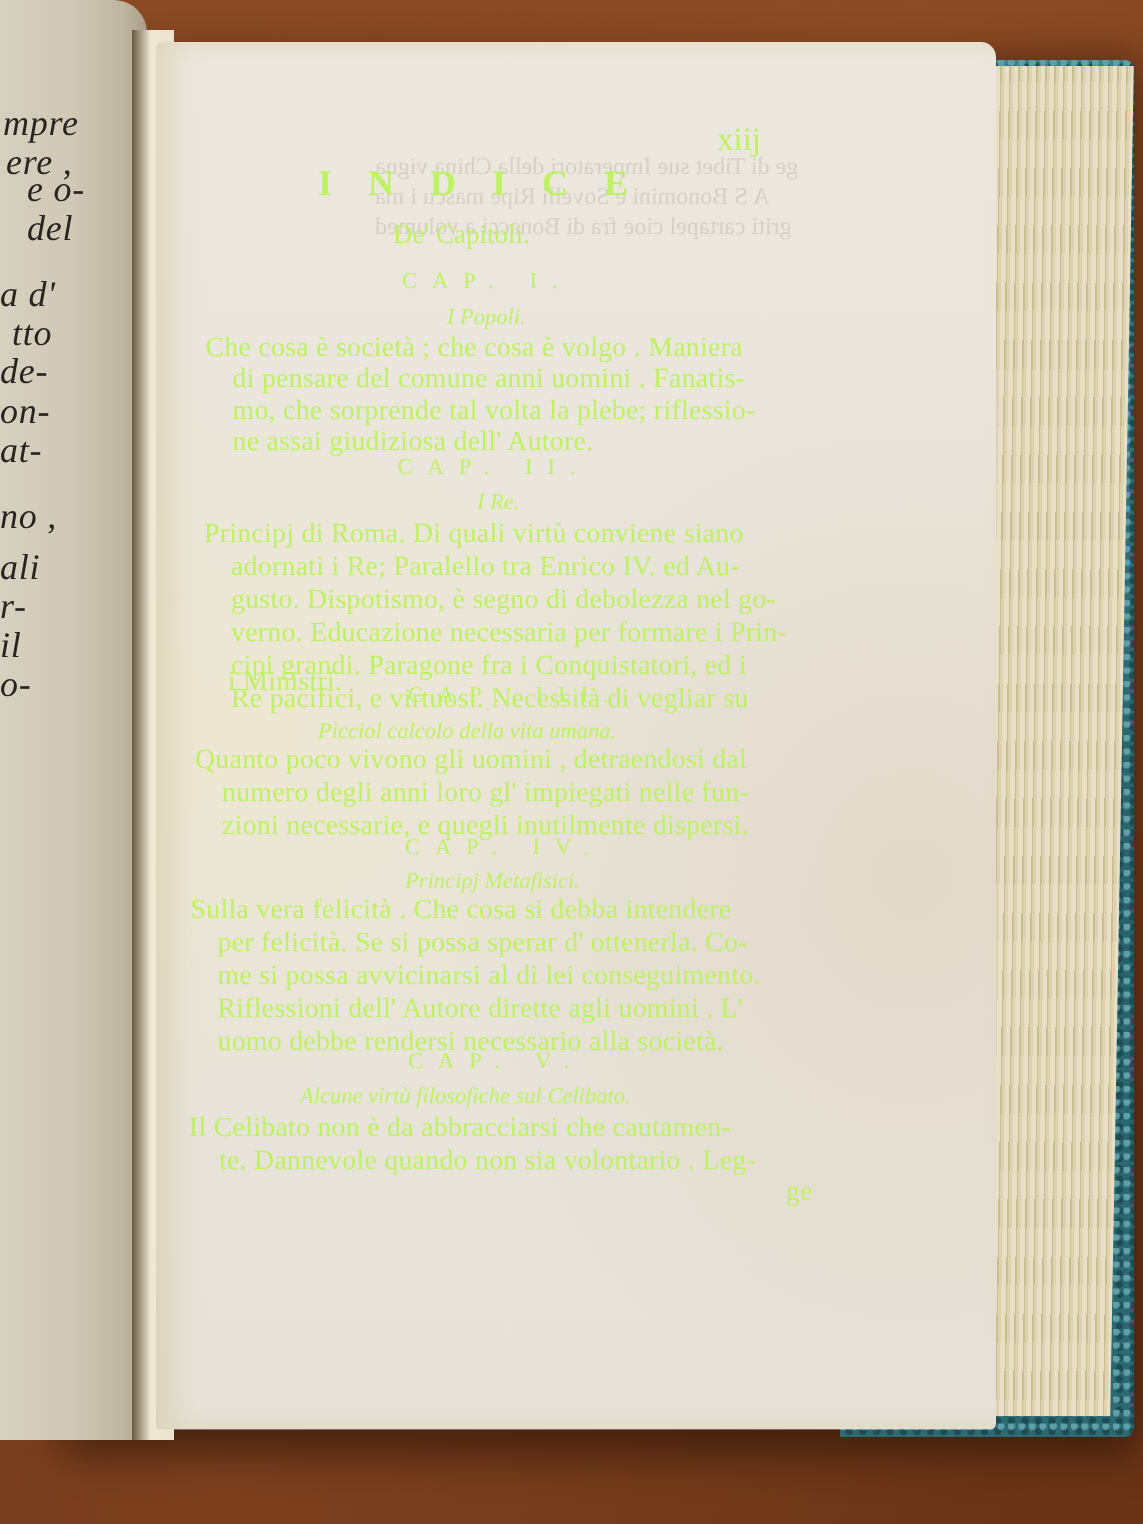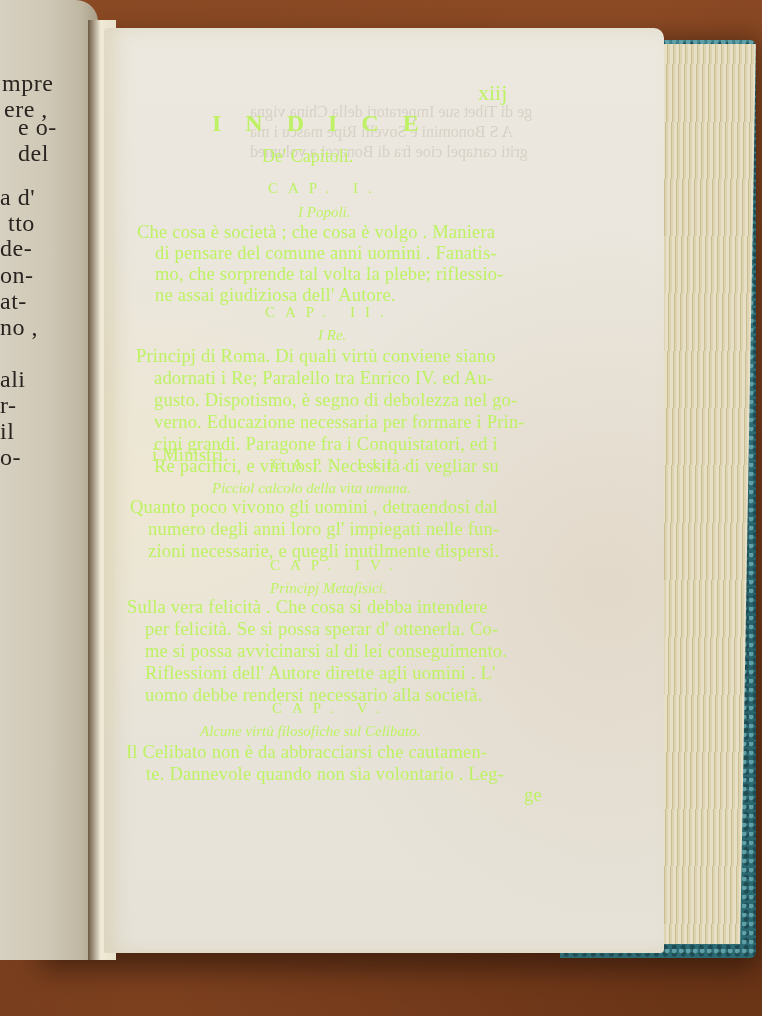--- a/index.html
+++ b/index.html
@@ -32,21 +32,21 @@
     transform: skewX(-1deg);
   }
   .left-page {
     position: absolute; left: -10px; top: 0px; width: 108px; height: 960px;
     background: linear-gradient(90deg, #d8d2c3 0%, #cfc8b6 55%, #bfb6a2 85%, #a89e88 100%);
     border-radius: 0 22px 10px 0;
     overflow: hidden;
   }
   .left-page .frag {
     position: absolute; left: 10px; font-size: 24px; color: #2a2420;
-    white-space: nowrap; letter-spacing: 0.5px;
+    white-space: nowrap; letter-spacing: 0.5px; font-style: italic;
   }
   .gutter {
     position: absolute; left: 88px; top: 20px; width: 28px; height: 940px;
     background: linear-gradient(90deg, #6b5a44 0%, #efe9d6 45%, #e9e2cc 100%);
   }
   .right-page {
     position: absolute; left: 104px; top: 28px; width: 560px; height: 925px;
     background: #ebe7de;
     background-image:
       radial-gradient(ellipse at 90% 60%, rgba(215,195,170,0.35), transparent 45%),
@@ -79,21 +79,21 @@
 <div class="left-page">
   <span class="frag" style="left:12px;top:70px">mpre</span>
   <span class="frag" style="left:14px;top:96px">ere ,</span>
   <span class="frag" style="left:28px;top:114px">e o-</span>
   <span class="frag" style="left:28px;top:140px">del</span>
   <span class="frag" style="left:10px;top:184px">a d'</span>
   <span class="frag" style="left:18px;top:210px">tto</span>
   <span class="frag" style="left:10px;top:235px">de-</span>
   <span class="frag" style="left:10px;top:262px">on-</span>
   <span class="frag" style="left:10px;top:288px">at-</span>
-  <span class="frag" style="left:10px;top:314px;">no ,</span>
+  <span class="frag" style="left:10px;top:332px;">no ,</span>
   <span class="frag" style="left:10px;top:366px">ali</span>
   <span class="frag" style="left:10px;top:392px">r-</span>
   <span class="frag" style="left:10px;top:418px">il</span>
   <span class="frag" style="left:10px;top:444px">o-</span>
 </div>
 
 <div class="gutter"></div>
 
 <div class="right-page"></div>
 

